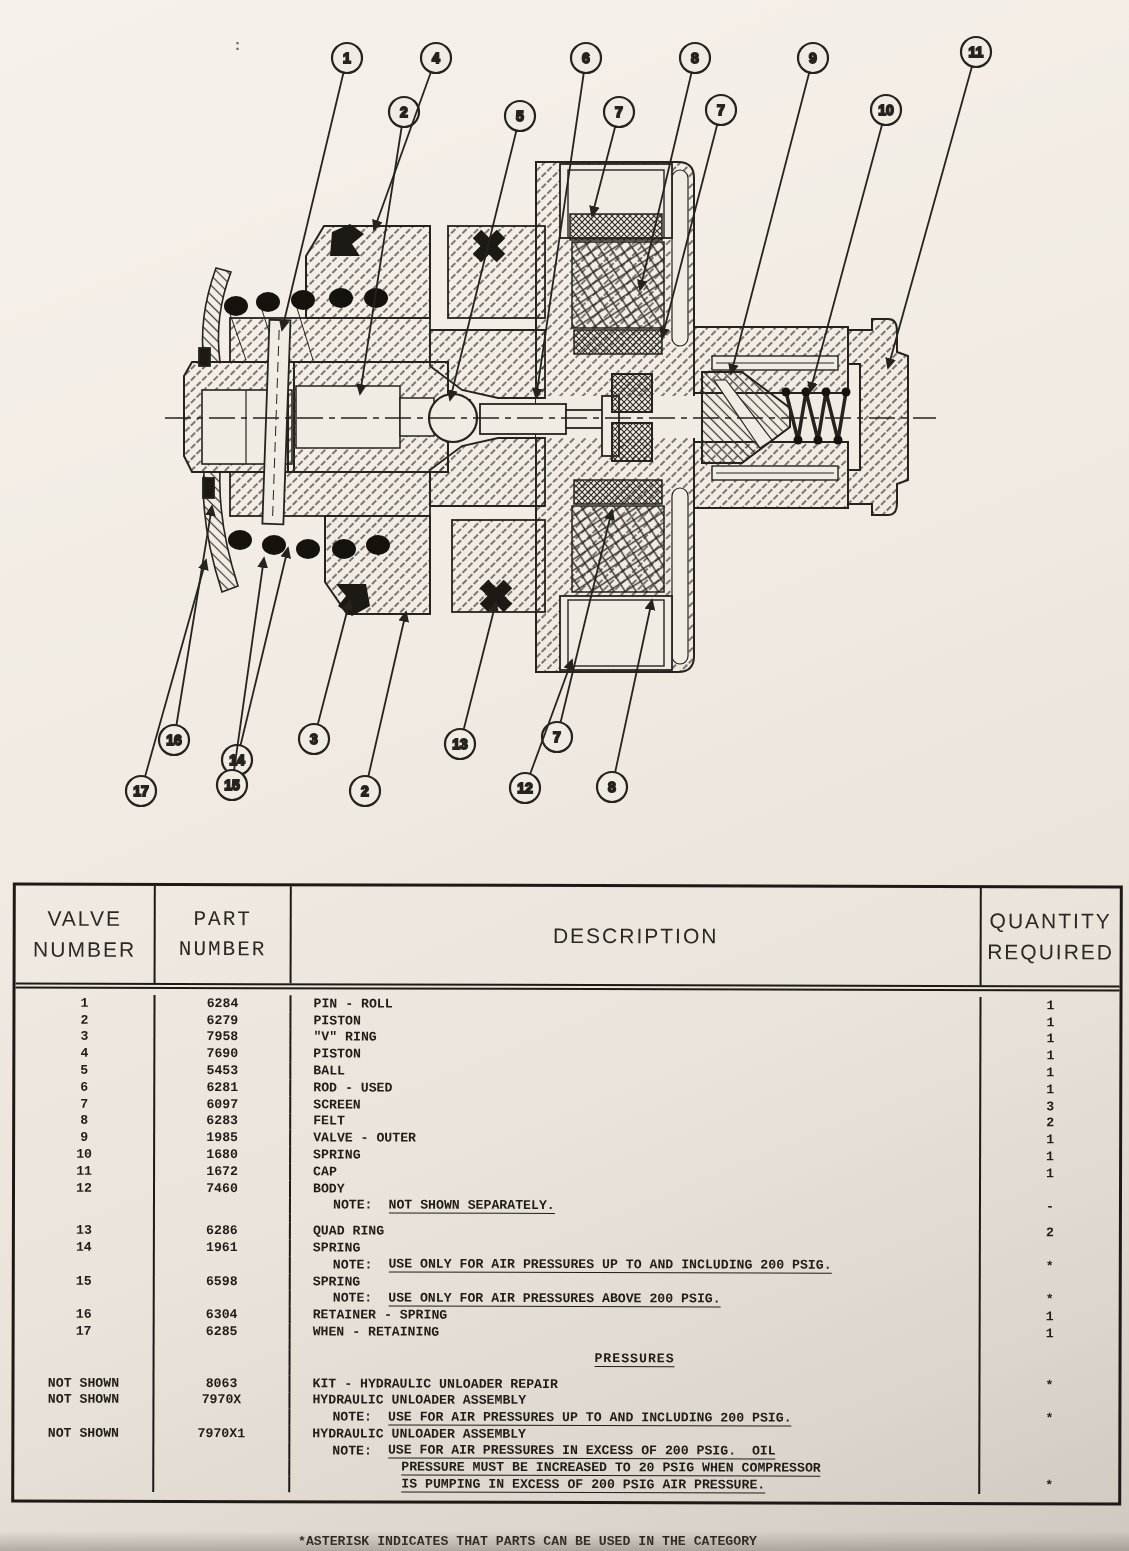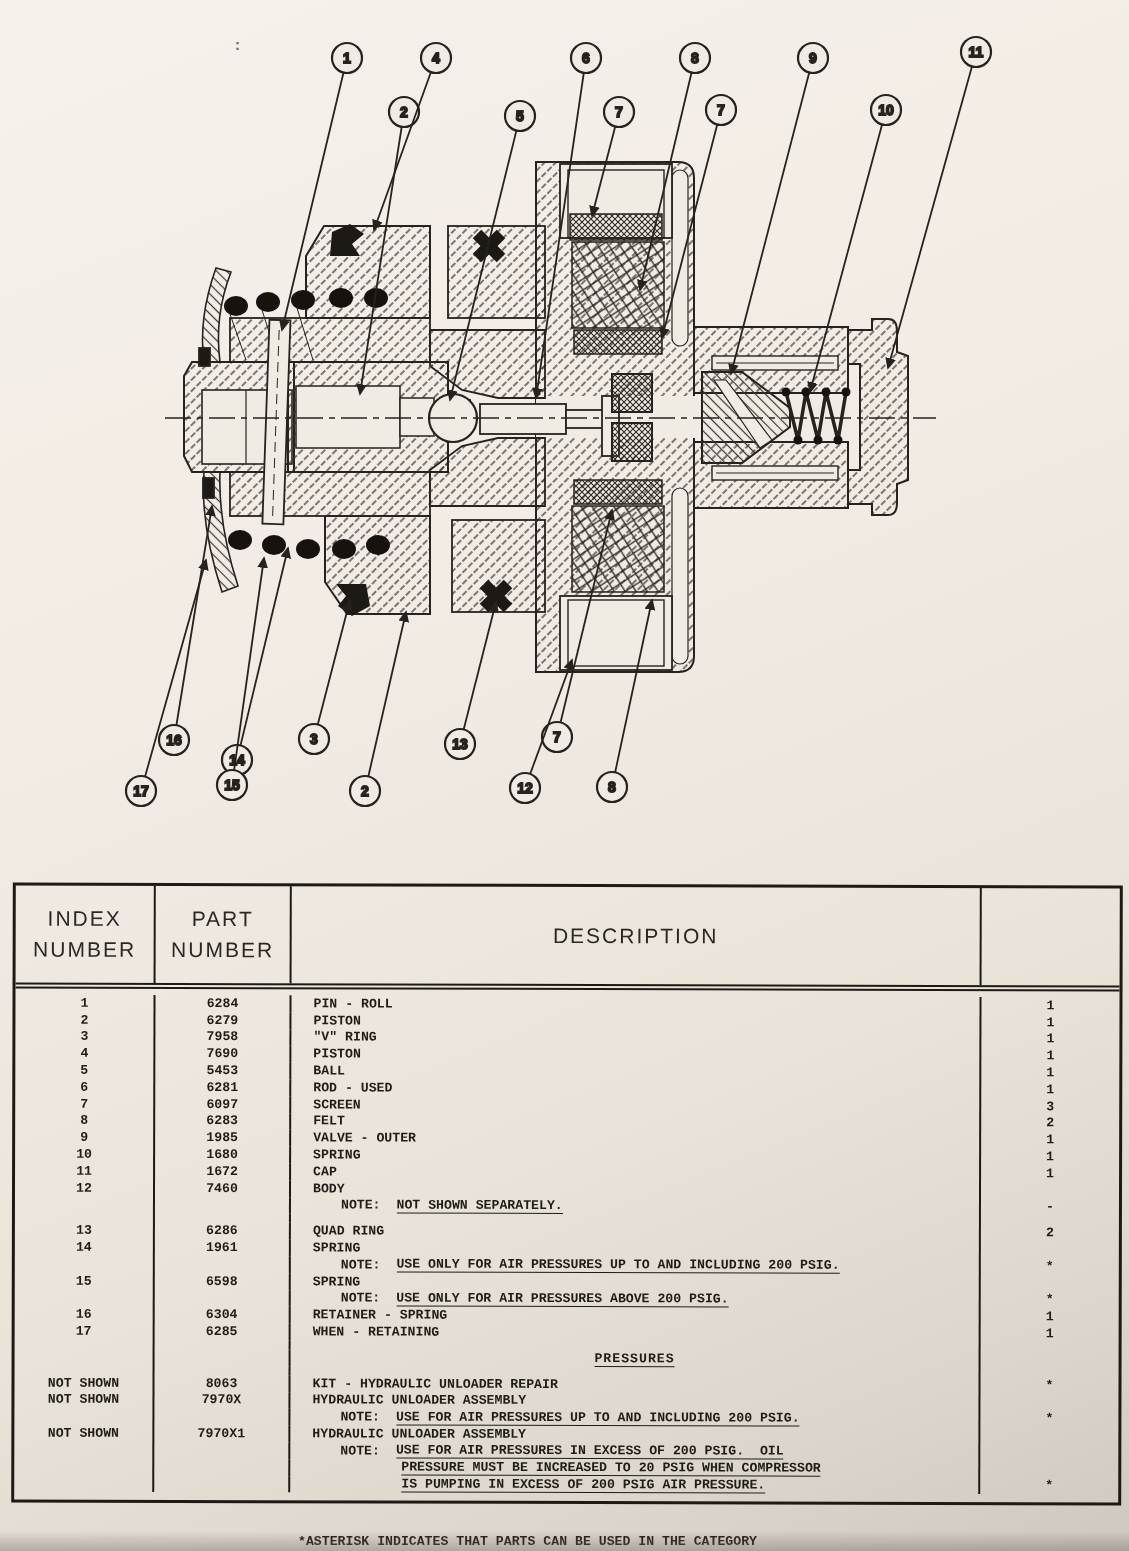--- a/index.html
+++ b/index.html
@@ -17,25 +17,25 @@
   
   #ptable{position:absolute;left:12px;top:884px;width:1104px;border:3px solid #1d1a16;background:transparent;transform:rotate(.15deg);}
   .hrow{display:grid;grid-template-columns:140px 136px 690px 1fr;border-bottom:6px double #1d1a16;height:97px;}
   .hcell{display:flex;flex-direction:column;align-items:center;justify-content:center;gap:7px;
     font-size:21px;letter-spacing:2px;color:#2b2823;}
   .brow{display:grid;grid-template-columns:140px 136px 690px 1fr;height:16.8px;align-items:center;
     font-family:"Liberation Mono","DejaVu Sans Mono",monospace;font-weight:bold;font-size:13.2px;color:#201d18;}
   .brow.sp{height:9px;}
   .c1,.c2,.c3{height:100%;display:flex;align-items:center;}
   .c1{justify-content:center;border-right:2px solid #1d1a16;}
-  .c2{justify-content:center;border-right:2px solid #1d1a16;}
+  .c2{justify-content:center;border-right:2px solid #1d1a16;font-family:Liberation Mono, monospace;}
   .c3{justify-content:flex-start;border-right:2px solid #1d1a16;padding-left:22px;box-sizing:border-box;}
   .c4{display:flex;align-items:center;justify-content:center;height:100%;}
   .c3 span{white-space:pre;}
-  .note-label{margin-left:28px;margin-right:16px;}
+  .note-label{margin-left:20px;margin-right:16px;}
   .note-text{border-bottom:1.6px solid #201d18;padding-bottom:0px;}
   .cont{margin-left:89px;}
   .section-title{width:100%;text-align:center;}
   .section-title span{border-bottom:1.6px solid #201d18;letter-spacing:1px;}
   .tbody{padding:6px 0 8px 0;}
   
   #footnote{position:absolute;left:298px;top:1497px;
     font-family:"Liberation Mono","DejaVu Sans Mono",monospace;font-weight:bold;font-size:13.2px;
     line-height:18px;color:#1d1a16;white-space:pre;}
 </style>
@@ -310,29 +310,33 @@
           <circle cx="612" cy="787" r="15" fill="#f0ebe3" stroke-width="2.2"></circle>
           <text class="cnum" x="612" y="792" text-anchor="middle">8</text>
         </g>
   </g>
 </svg>
 </div>
 
 <div id="ptable">
   <div class="hrow">
     <div class="hcell c1">
-        <span>INDEX</span>
+        <span>VALVE</span>
         <span>NUMBER</span>
       </div>
     <div class="hcell c2">
         <span>PART</span>
         <span>NUMBER</span>
       </div>
     <div class="hcell c3" style="justify-content:center;padding-left:0;">
         <span>DESCRIPTION</span>
+      </div>
+    <div class="hcell">
+        <span>QUANTITY</span>
+        <span>REQUIRED</span>
       </div>
   </div>
 
   <div class="tbody">
     <div class="brow">
         <div class="c1">1</div>
         <div class="c2">6284</div>
         <div class="c3">
           <span>PIN - ROLL</span>
         </div>

